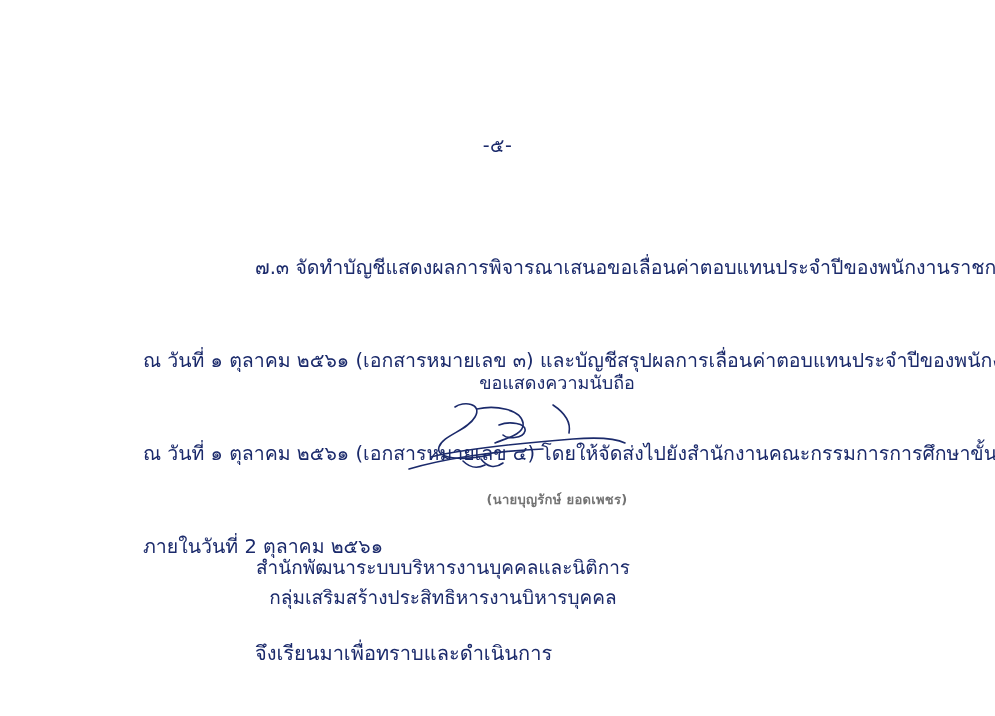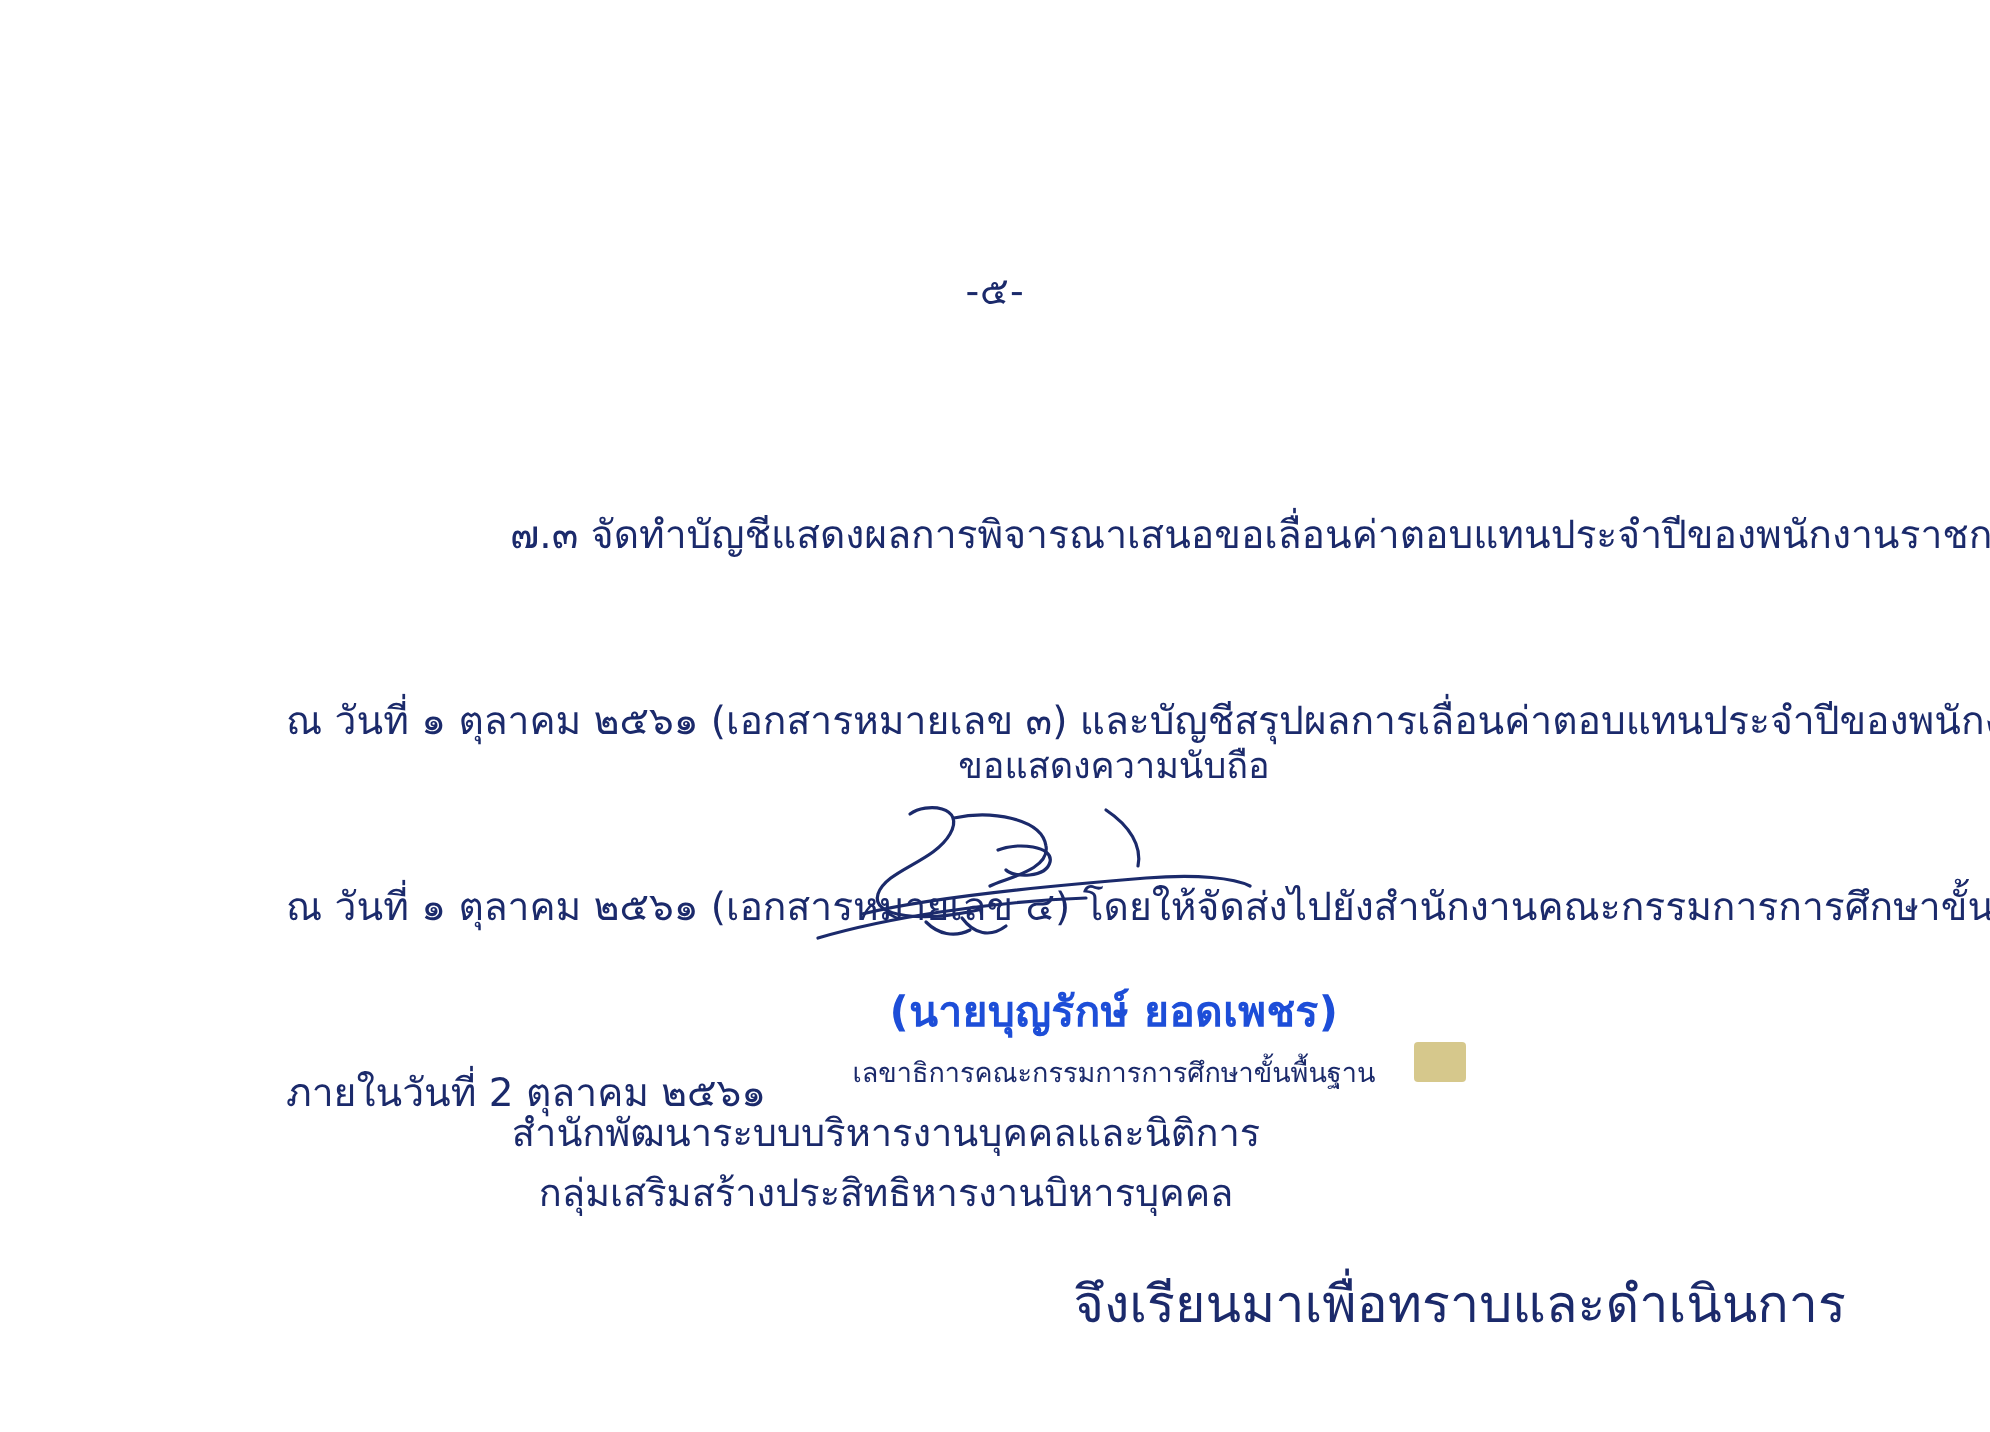--- a/index.html
+++ b/index.html
@@ -47,23 +47,22 @@
     display: inline-block;
     width: 112px;
   }
   .line {
     display: block;
     white-space: nowrap;
   }
   .closing-line {
     margin-top: 14px;
     padding-left: 112px;
-    font-size: 26px;
+    font-size: 20px;
     line-height: 31px;
-    text-align: right;
   }
   .signature-area {
     position: absolute;
     top: 368px;
     left: 143px;
     width: 780px;
     text-align: center;
   }
   .regards {
     font-size: 18px;
@@ -75,23 +74,23 @@
     height: 92px;
     width: 100%;
   }
   .sig-svg {
     position: absolute;
     left: 50%;
     transform: translateX(-50%);
     top: 2px;
   }
   .signer-name {
-    font-size: 21px;
+    font-size: 13px;
     font-weight: bold;
-    color: #1d4ed8;
+    color: #737373;
     padding-left: 48px;
     letter-spacing: 0.3px;
   }
   .signer-title {
     font-size: 13.5px;
     color: #1b2a6b;
     padding-left: 48px;
     margin-top: 3px;
     position: relative;
   }
@@ -147,24 +146,20 @@
           <path d="M28 58 C60 50, 120 44, 170 40 C196 38, 214 40, 222 44"></path>
           <path d="M6 70 C40 60, 90 52, 140 50"></path>
           <path d="M60 62 C66 68, 74 70, 82 66"></path>
           <path d="M78 60 C84 68, 92 70, 100 64"></path>
           <path d="M150 6 C162 14, 168 24, 166 34"></path>
         </g>
       </svg>
     </div>
 
     <div class="signer-name">(นายบุญรักษ์   ยอดเพชร)</div>
-    <div class="signer-title">
-      <span>เลขาธิการคณะกรรมการการศึกษาขั้นพื้นฐาน</span>
-      <span class="stamp"></span>
-    </div>
   </div>
 
   <div class="footer-block">
     <div class="footer-line">สำนักพัฒนาระบบบริหารงานบุคคลและนิติการ</div>
     <div class="footer-line">กลุ่มเสริมสร้างประสิทธิหารงานบิหารบุคคล</div>
   </div>
 
 </div>
 
 </body></html>

